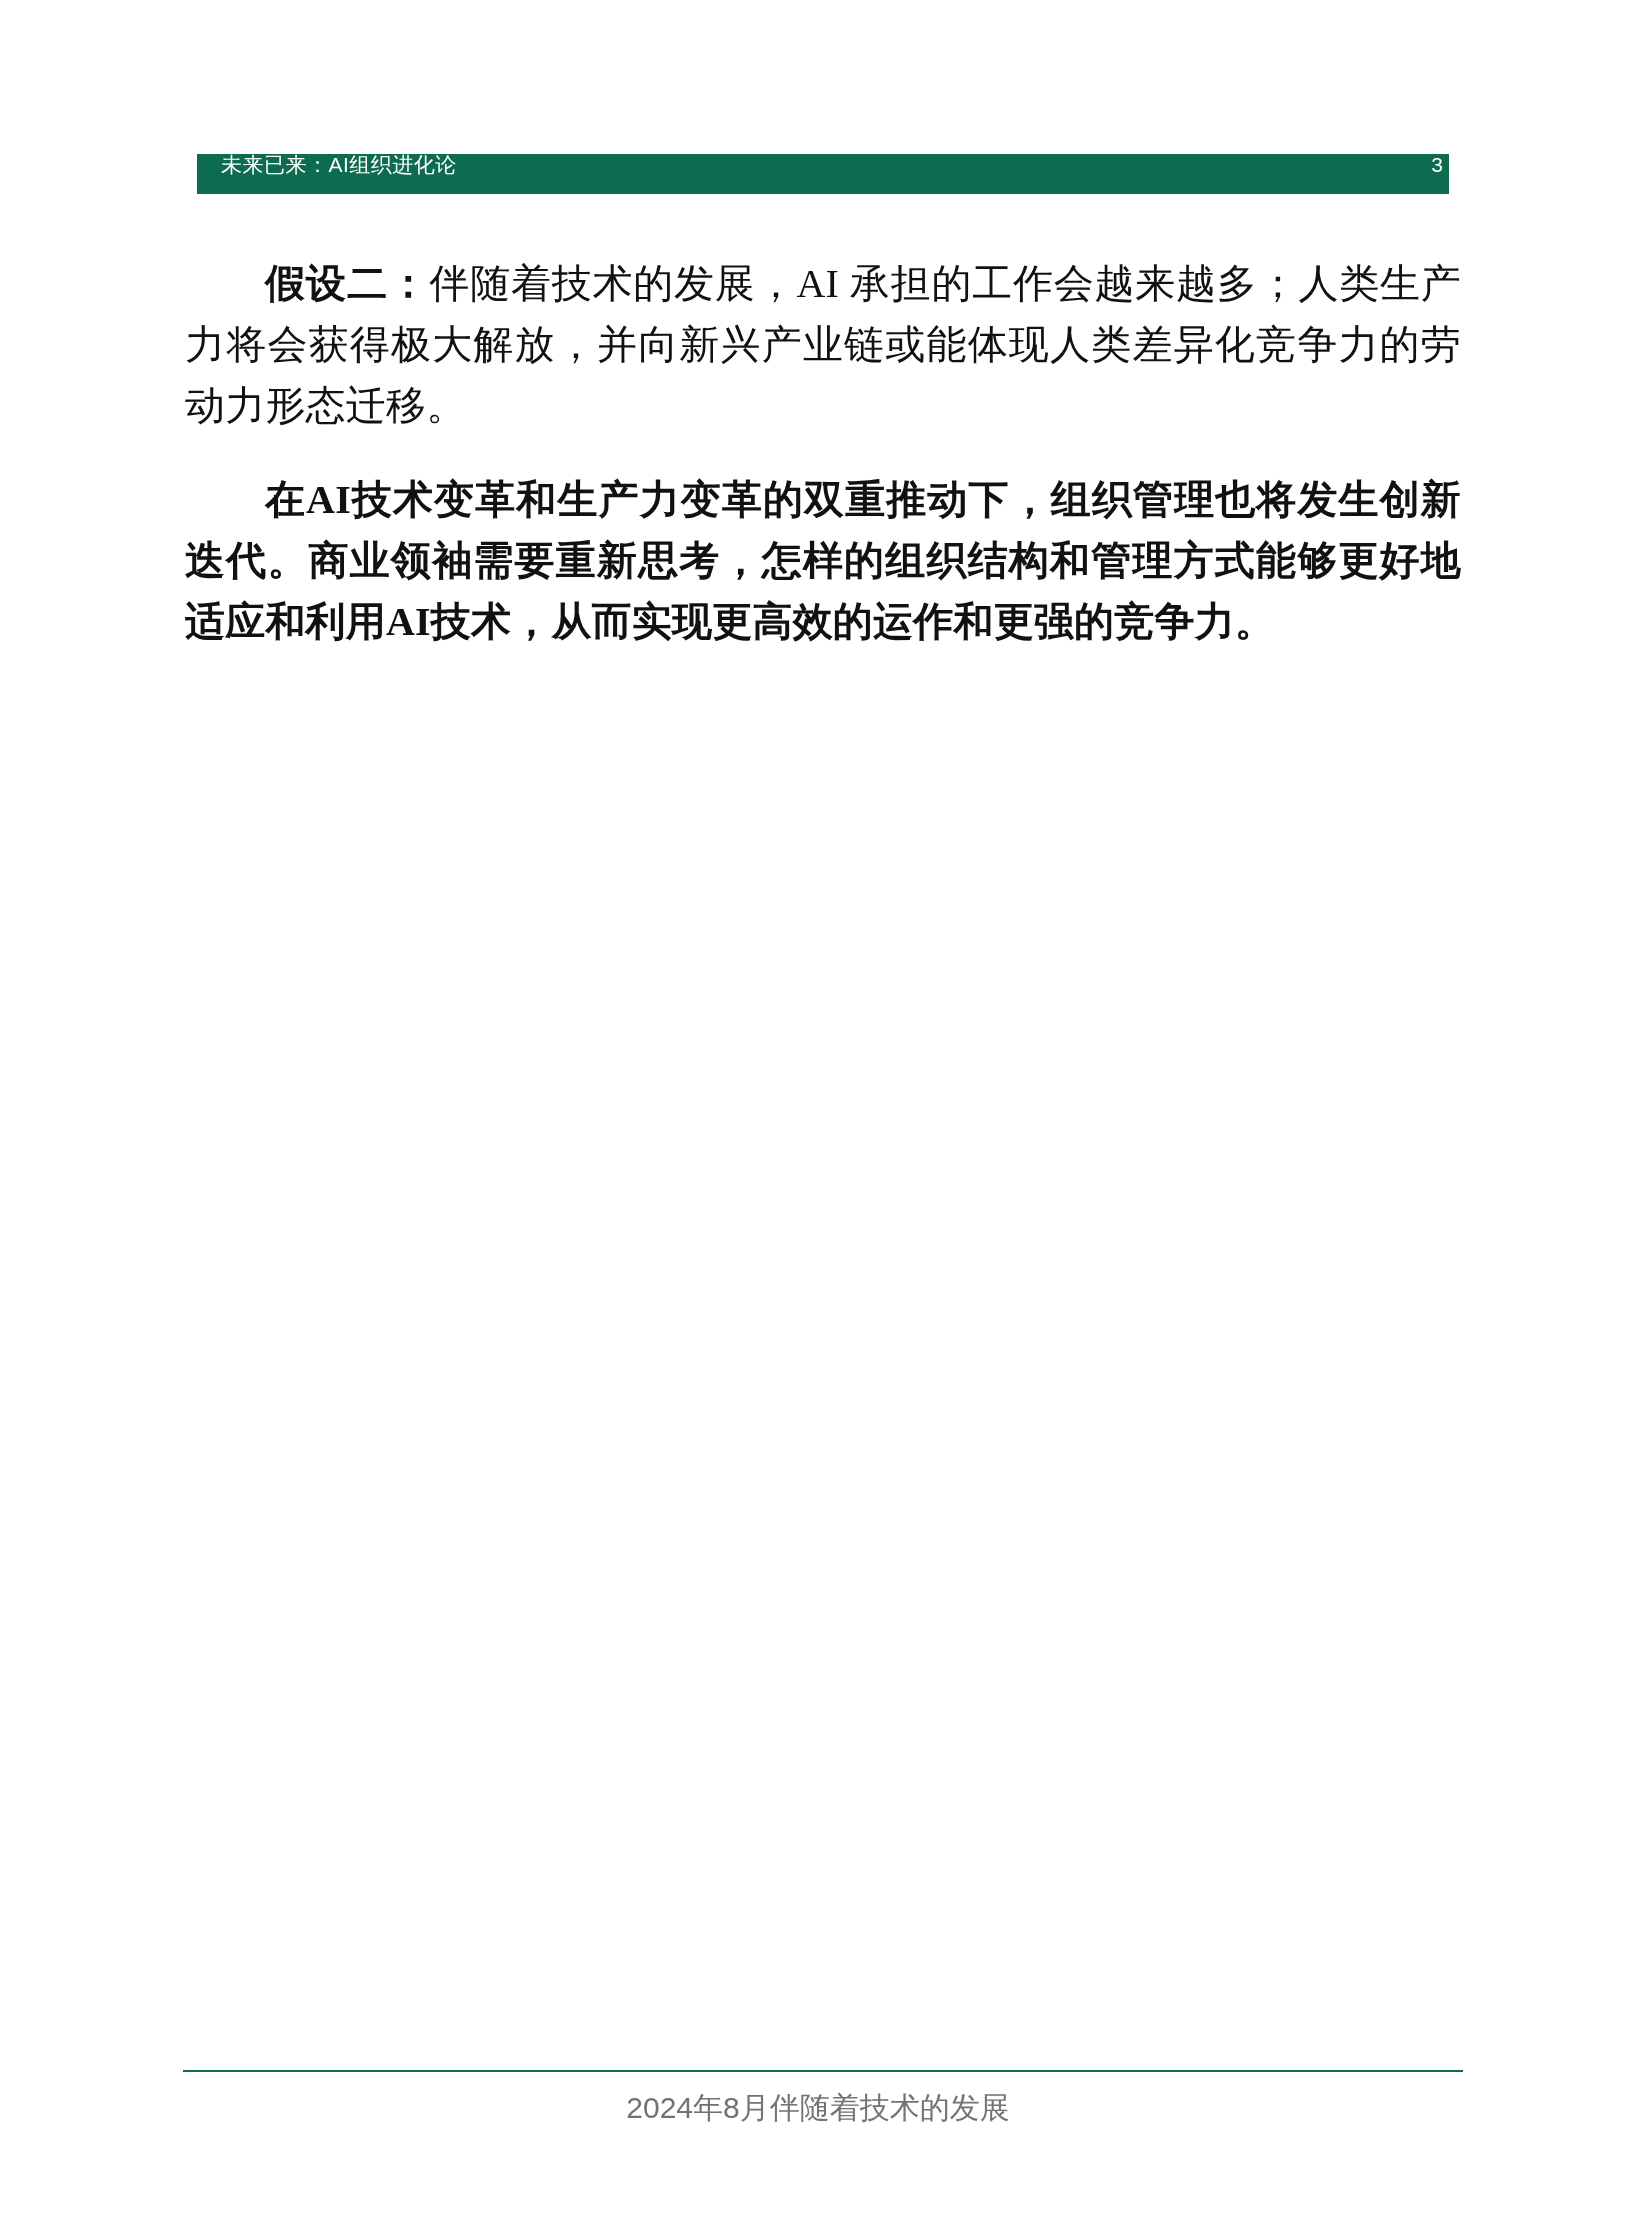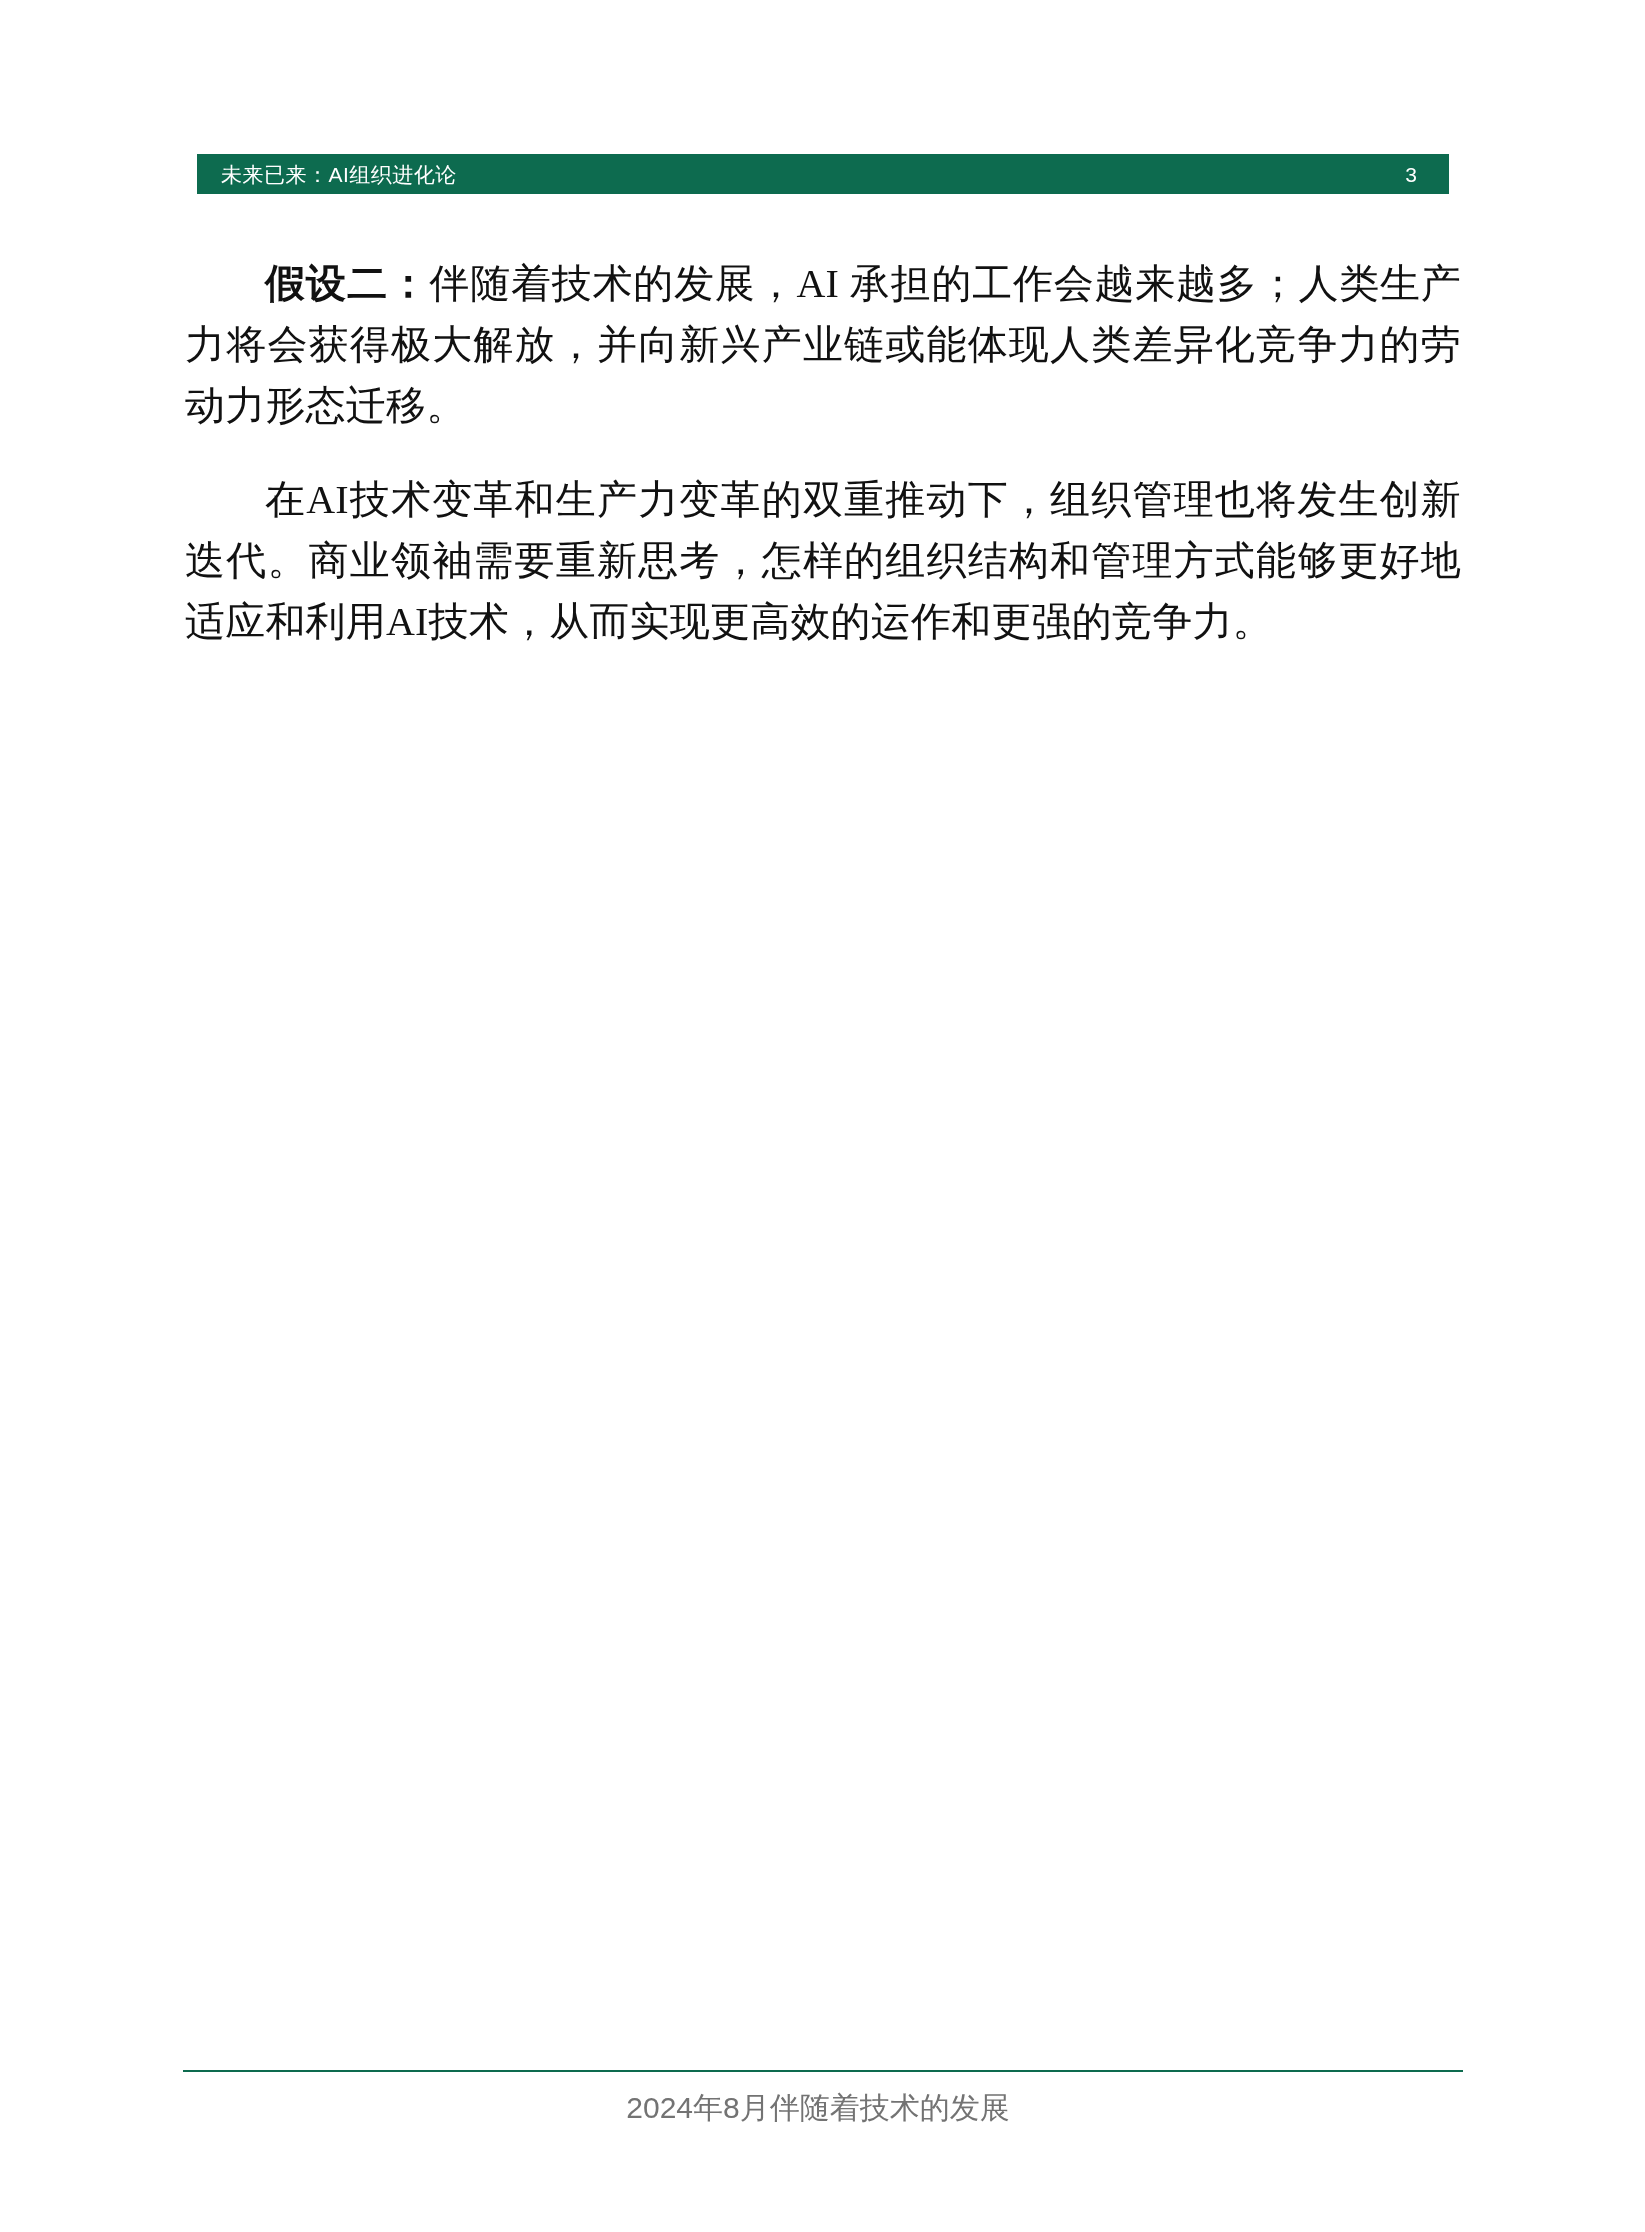--- a/index.html
+++ b/index.html
@@ -23,24 +23,23 @@
 
   
   .header-band {
     position: absolute;
     left: 197px;
     top: 154px;
     width: 1252px;
     height: 40px;
     background: #0d6b4f;
     display: flex;
-    align-items: center;
     justify-content: space-between;
     box-sizing: border-box;
-    padding: 0 32px 0 24px;
+    padding: 0 6px 0 24px;
   }
   .header-title {
     color: #ffffff;
     font-family: "Liberation Sans", "DejaVu Sans", sans-serif;
     font-size: 21px;
     letter-spacing: 0.5px;
     line-height: 1;
   }
   .header-page-number {
     color: #ffffff;
@@ -57,21 +56,21 @@
     width: 1276px;
   }
   .para {
     font-size: 40px;
     line-height: 1.52;
     text-align: justify;
     text-justify: inter-ideograph;
     margin: 0 0 34px 0;
     letter-spacing: 0.2px;
   }
-  .para:last-child { margin-bottom: 16px; }
+  .para:last-child { margin-bottom: 16px; font-weight: bold; }
   .indent { text-indent: 2em; }
   .lead {
     font-weight: bold;
     letter-spacing: 0.5px;
   }
 
   
   .footer-rule {
     position: absolute;
     left: 183px;

